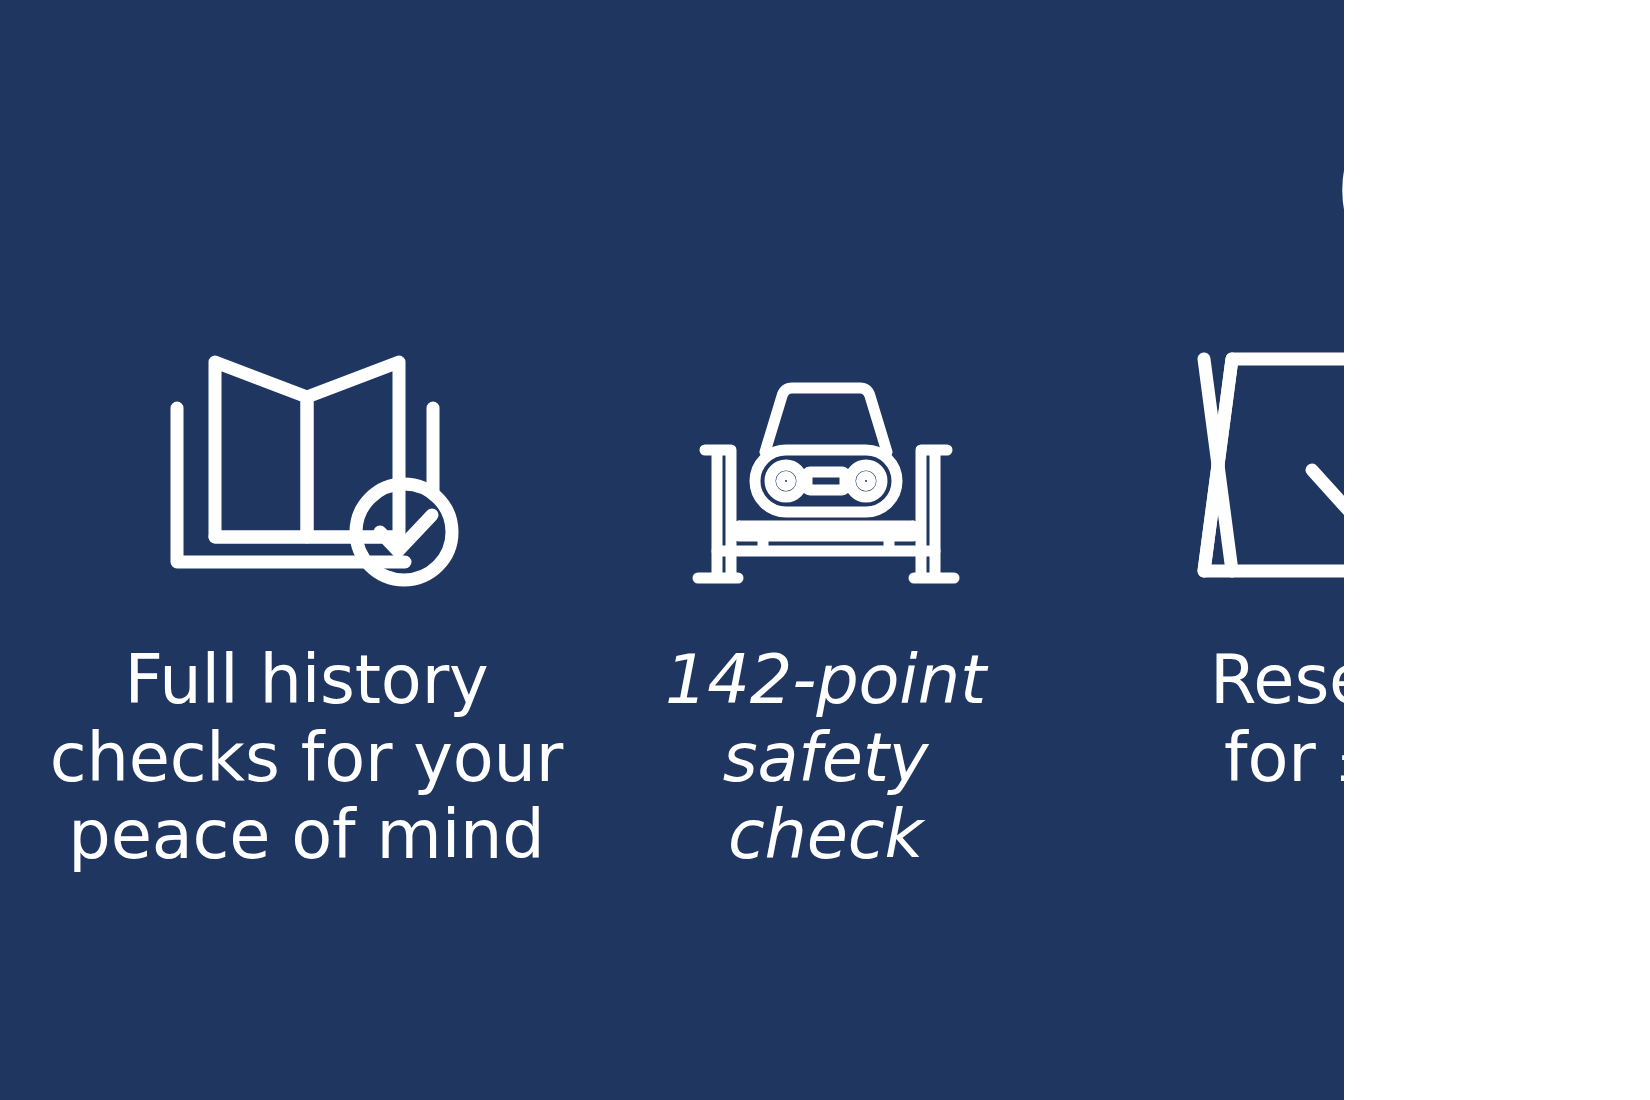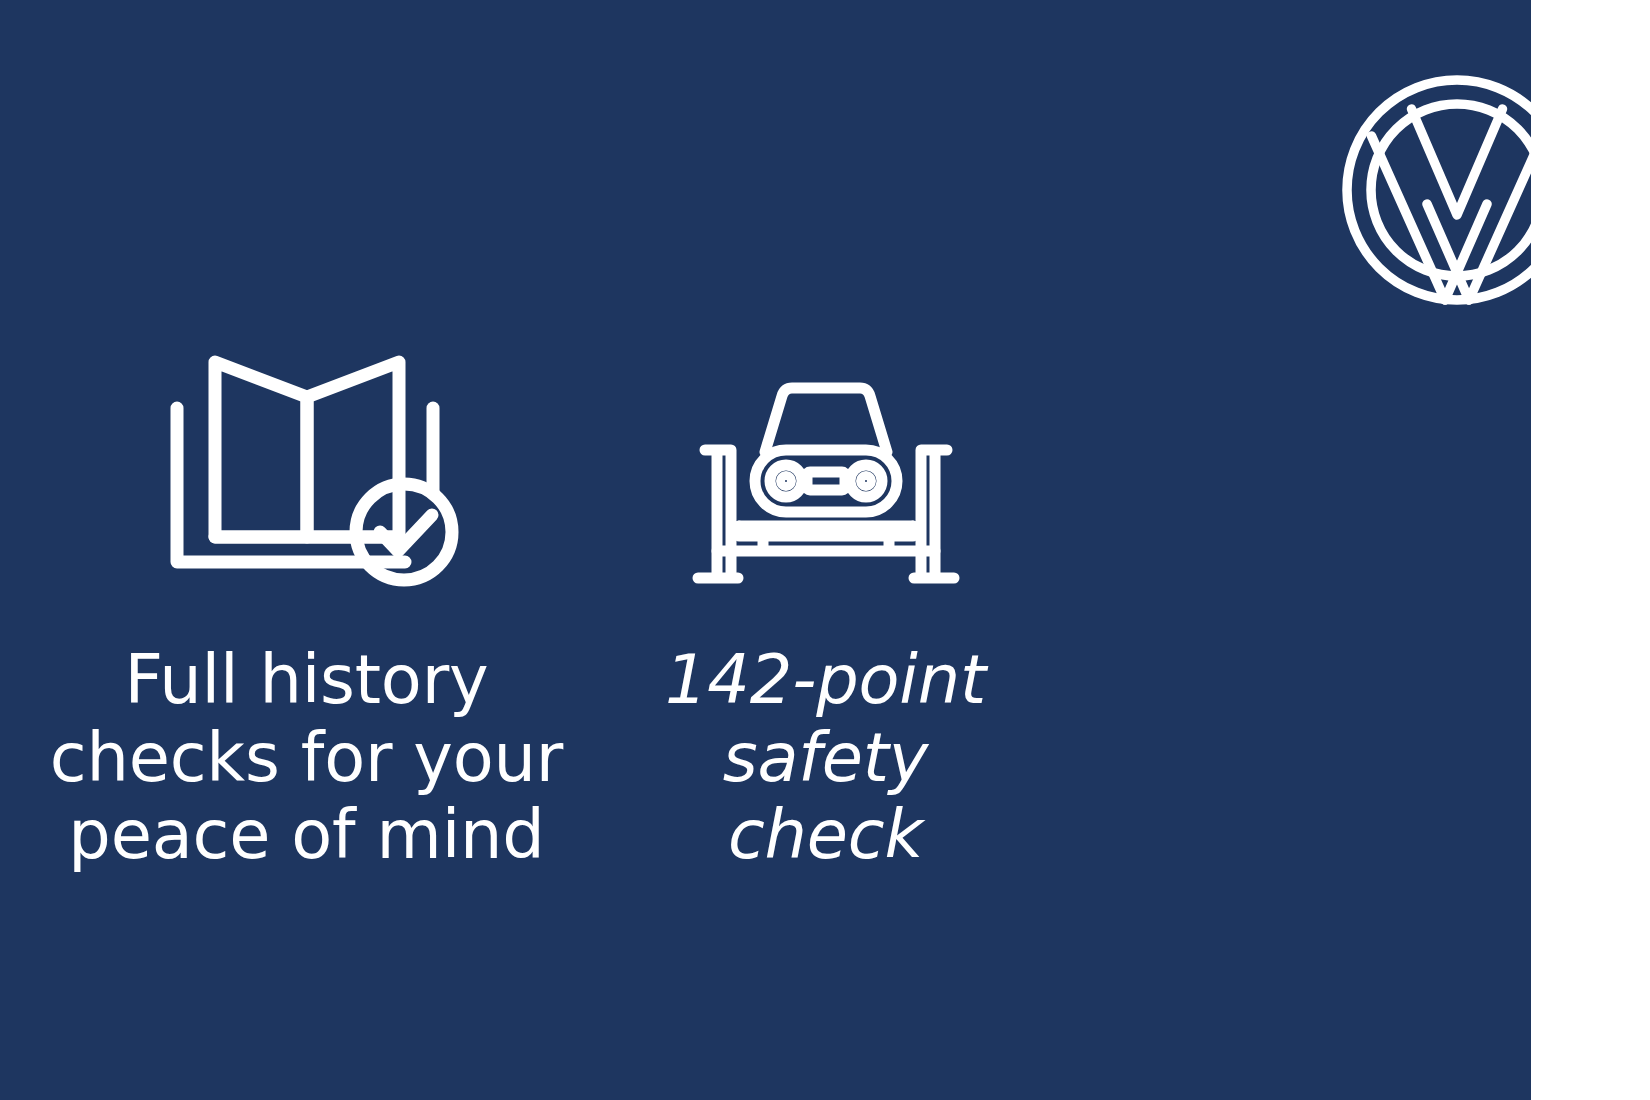--- a/index.html
+++ b/index.html
@@ -8,21 +8,21 @@
     padding: 0;
   }
   body {
     width: 1650px;
     height: 1100px;
     overflow: hidden;
     font-family: "DejaVu Sans", "Liberation Sans", sans-serif;
   }
   #banner {
     position: relative;
-    width: 1531px;
+    width: 1344px;
     height: 1100px;
     background: #1e3660;
     box-sizing: border-box;
   }
   
   #brand-logo {
     position: absolute;
     left: 1341px;
     top: 74px;
     width: 232px;
@@ -150,15 +150,32 @@
             <path d="M 17 238 L 57 238"></path>
             <path d="M 233 238 L 273 238"></path>
           </g>
         </svg>
       </div>
       <div class="caption caption-2">142-point
 safety
 check</div>
     </div>
 
+    <div class="column col-3">
+      <div class="icon-wrap">
+        <svg width="320" height="250" viewBox="0 0 320 250" xmlns="http://www.w3.org/2000/svg">
+          <g fill="none" stroke="#ffffff" stroke-width="13" stroke-linecap="round" stroke-linejoin="round">
+
+            <path d="M 48 19 L 272 19 L 300 231 L 20 231 Z"></path>
+
+            <path d="M 48 19 L 20 231"></path>
+            <path d="M 20 19 L 48 231"></path>
+
+            <path d="M 128 130 L 166 172 L 218 66"></path>
+          </g>
+        </svg>
+      </div>
+      <div class="caption caption-3">Reserve
+for £49</div>
+    </div>
 
   </div>
 </div>
 
 </body></html>

